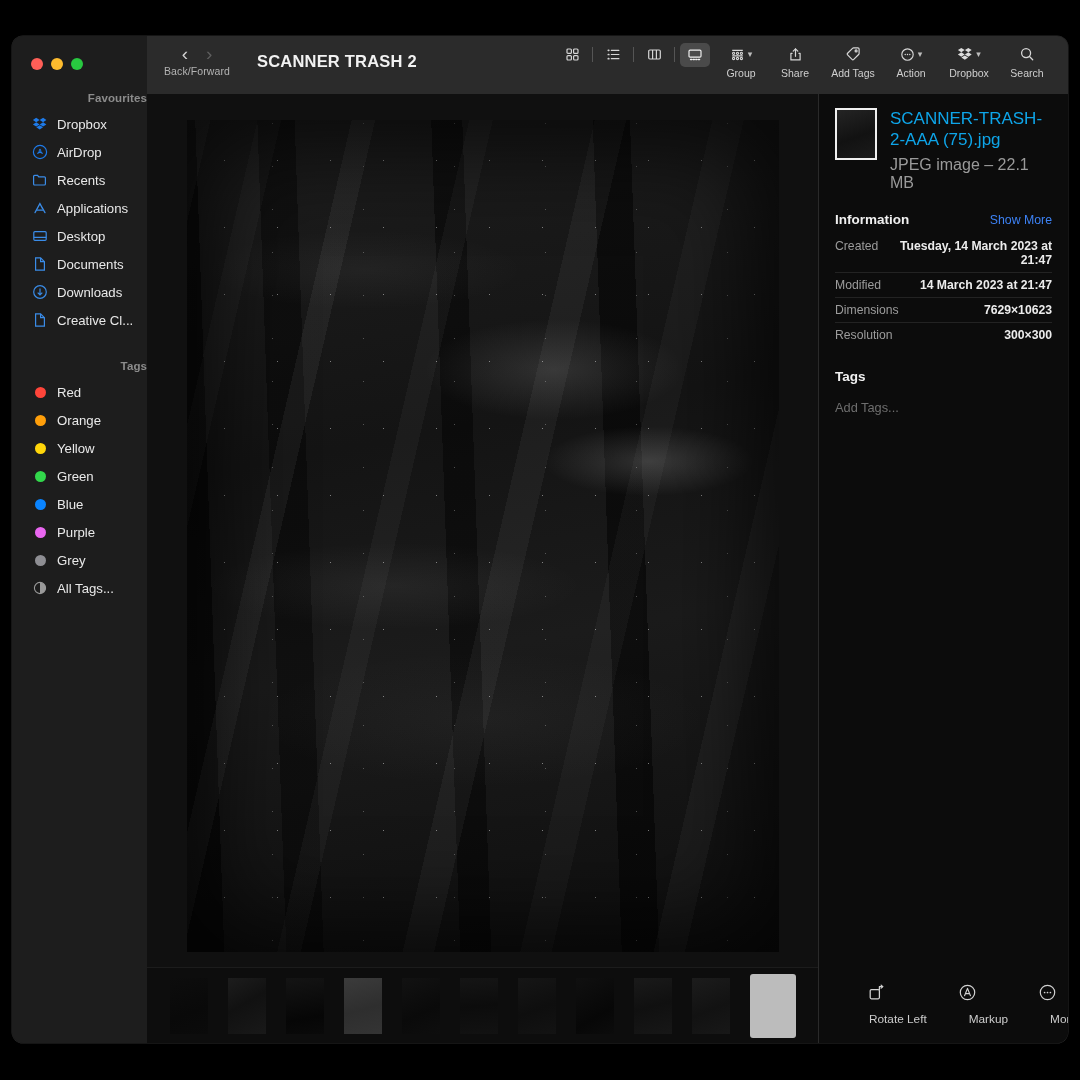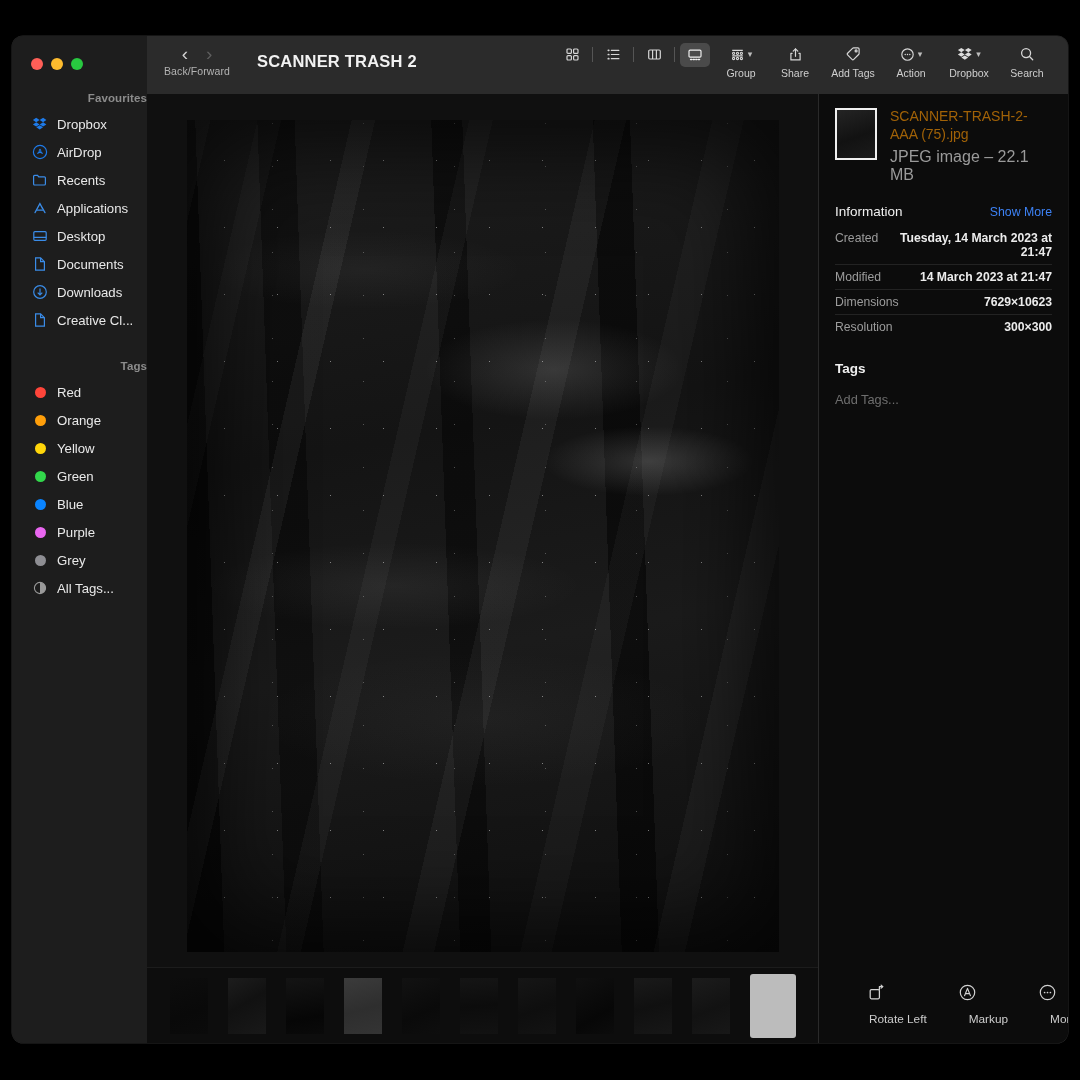--- a/index.html
+++ b/index.html
@@ -120,25 +120,25 @@
     display:flex; flex-direction:column; min-height:0;
   }
   #info-scroll { flex:1; padding:14px 16px 0 16px; overflow:hidden; }
 
   .file-head { display:flex; gap:13px; align-items:flex-start; }
   .file-thumb {
     width:42px; height:52px; flex:0 0 42px; border:2.5px solid #f0f0f0; background:#181818;
     position:relative; overflow:hidden;
   }
   .file-thumb .tim { position:absolute; inset:0; }
-  .file-name { font-size:14px; color:#a16207; line-height:1.25; font-weight:400; word-break:break-word; }
+  .file-name { font-size:17px; color:#0ea5e9; line-height:1.25; font-weight:400; word-break:break-word; }
   .file-meta { font-size:16px; color:#9a9a9a; margin-top:5px; }
 
   .sec-title-row { display:flex; align-items:baseline; justify-content:space-between; margin-top:20px; }
-  .sec-title { font-size:13.5px; font-weight:400; color:#f0f0f0; }
+  .sec-title { font-size:13.5px; font-weight:700; color:#f0f0f0; }
   .sec-link { font-size:12.3px; color:#3d82f5; cursor:default; }
 
   .kv-table { margin-top:7px; }
   .kv {
     display:flex; justify-content:space-between; align-items:baseline; gap:10px;
     padding:5px 0; border-top:1px solid #232323; font-size:12.2px;
   }
   .kv:first-child { border-top:none; }
   .kv .k { color:#9c9c9c; white-space:nowrap; }
   .kv .v { color:#ececec; font-weight:700; text-align:right; }

